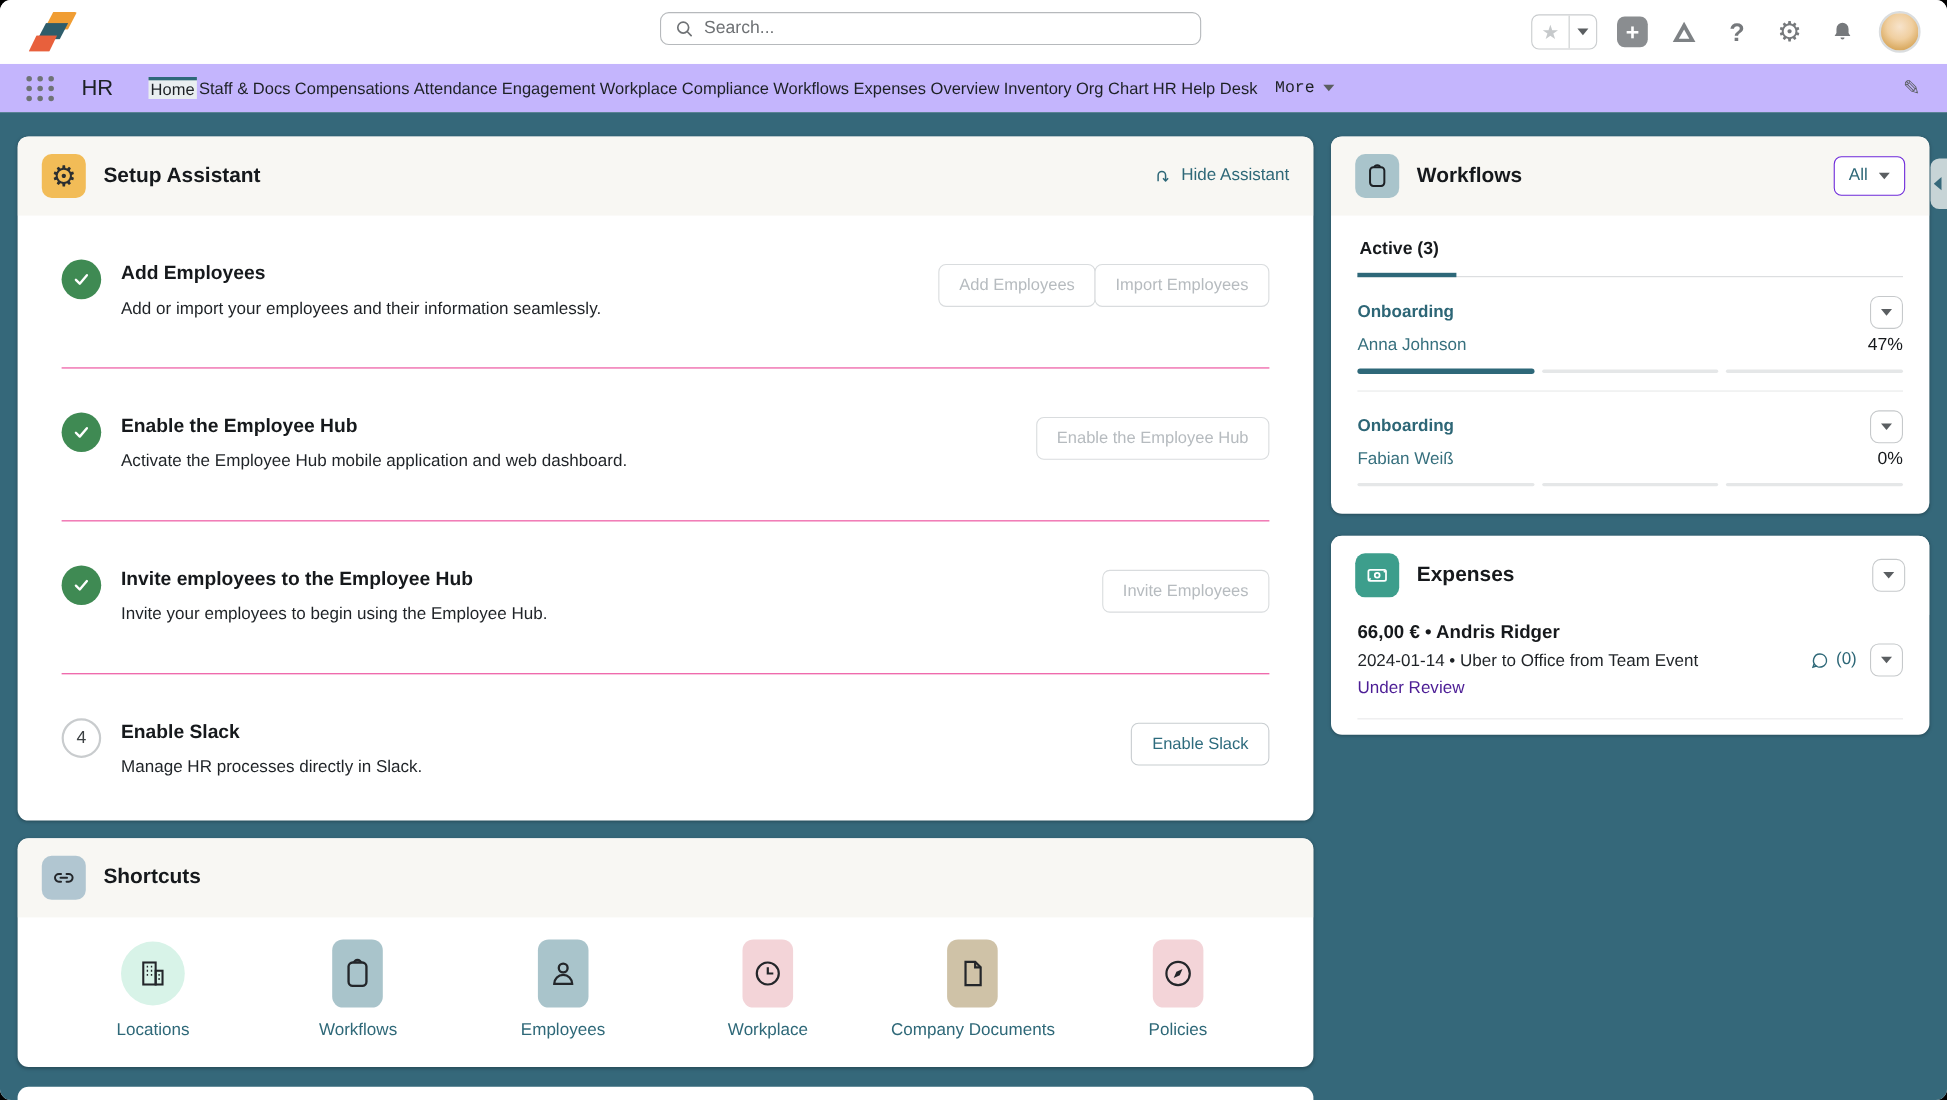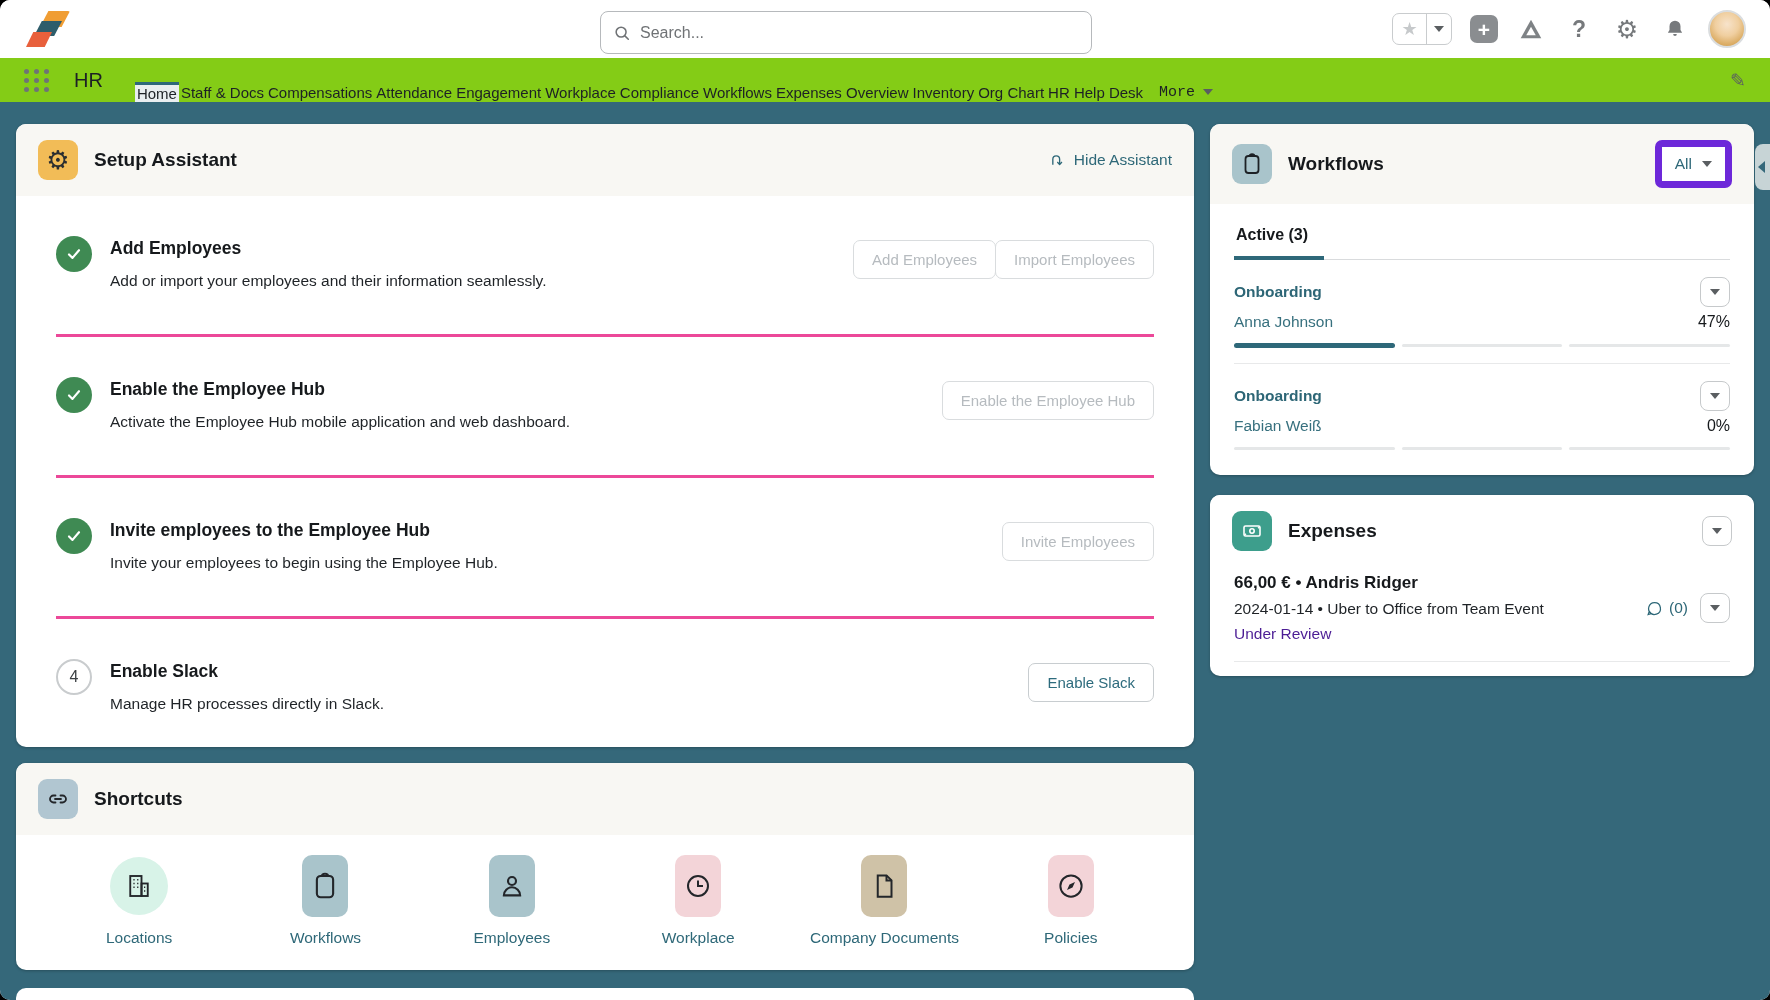--- a/index.html
+++ b/index.html
@@ -6,41 +6,41 @@
   html,body { width:1770px; height:1000px; background:#000; font-family:"Liberation Sans", sans-serif; }
   .window { width:1770px; height:1000px; border-radius:10px; overflow:hidden; background:#fff; display:flex; flex-direction:column; }
 
   
   .topbar { height:58px; background:#fff; display:flex; align-items:center; padding:0 24px; position:relative; flex:none; }
   .logo { width:52px; height:40px; position:relative; flex:none; }
   .logo span { position:absolute; }
   .logo .l-orange { width:30px; height:16px; background:#f09d33; left:16px; top:2px; clip-path:polygon(0 100%, 28% 0, 100% 0, 72% 100%); border-radius:2px; }
   .logo .l-teal   { width:28px; height:15px; background:#2e5d6b; left:10px; top:12px; clip-path:polygon(0 100%, 28% 0, 100% 0, 72% 100%); }
   .logo .l-red    { width:26px; height:15px; background:#e8603c; left:2px; top:23px; clip-path:polygon(0 100%, 28% 0, 100% 0, 72% 100%); }
-  .search-wrap { position:absolute; left:600px; top:11px; width:492px; height:43px; }
+  .search-wrap { position:absolute; left:600px; top:11px; width:492px; height:30px; }
   .search-box { width:100%; height:100%; border:1px solid #b6b9bc; border-radius:8px; display:flex; align-items:center; padding:0 12px; gap:9px; background:#fff; }
   .search-box svg { width:18px; height:18px; color:#6f7275; flex:none; }
   .search-box input { border:none; outline:none; flex:1; font-size:16px; color:#1d2125; font-family:"Liberation Sans", sans-serif; }
   .search-box input::placeholder { color:#6f7275; }
   .top-actions { margin-left:auto; display:flex; align-items:center; gap:18px; }
   .fav-combo { display:flex; align-items:stretch; border:1px solid #c9ccce; border-radius:7px; overflow:hidden; height:32px; }
   .fav-combo .fav-star { width:34px; display:flex; align-items:center; justify-content:center; color:#c6c9cb; font-size:18px; border-right:1px solid #c9ccce; }
   .fav-combo .fav-caret { width:24px; display:flex; align-items:center; justify-content:center; }
   .caret-tri { width:0; height:0; border-left:5px solid transparent; border-right:5px solid transparent; border-top:6px solid #5a5e61; }
   .icon-btn { width:30px; height:30px; display:flex; align-items:center; justify-content:center; color:#76797c; font-size:22px; }
   .plus-btn { width:28px; height:28px; border-radius:7px; background:#8a8d90; color:#fff; font-size:21px; line-height:1; display:flex; align-items:center; justify-content:center; font-weight:bold; }
   .tri-icon svg { width:26px; height:26px; }
   .qmark { font-size:23px; font-weight:bold; color:#76797c; }
   .gear { font-size:25px; color:#76797c; }
   .bell svg { width:22px; height:22px; }
   .avatar { width:38px; height:38px; border-radius:50%; border:2px solid #dadddf;
     background:radial-gradient(circle at 50% 36%, #f7e3cb 0%, #f0cfa0 42%, #dcae67 72%, #c79448 100%); }
 
   
-  .navbar { height:44px; background:#84cc16; display:flex; align-items:flex-end; padding:0 24px; flex:none; }
+  .navbar { height:44px; background:#c4b5fd; display:flex; align-items:center; padding:0 24px; flex:none; }
   .grid-dots { width:26px; align-self:center; display:grid; grid-template-columns:repeat(3,1fr); gap:4px; margin-right:24px; flex:none; }
   .grid-dots i { width:5px; height:5px; border-radius:50%; background:#6f7376; }
   .ws-label { align-self:center; font-size:20px; color:#1d2125; margin-right:32px; }
   .nav-items { display:flex; align-items:stretch; }
   .nav-item { display:flex; align-items:center; padding:0 2px; font-size:15px; color:#1d2125; cursor:pointer; white-space:nowrap; }
   .nav-item.active { background:#e9eef0; border-top:3px solid #2e6879; padding-top:0; }
   .nav-more { display:flex; align-items:center; gap:8px; padding:0 14px; font-size:15px; color:#1d2125;font-family:Liberation Mono, monospace; }
   .nav-edit { margin-left:auto; align-self:center; color:#5a5e61; font-size:19px; }
 
   
@@ -50,21 +50,21 @@
   .card { background:#fff; border-radius:10px; overflow:hidden; box-shadow:0 1px 3px rgba(0,0,0,.25); }
   .card-header { background:#f8f7f3; display:flex; align-items:center; gap:16px; padding:16px 22px; }
   .tile { width:40px; height:40px; border-radius:9px; display:flex; align-items:center; justify-content:center; flex:none; }
   .card-title { font-size:19px; font-weight:bold; color:#16191c; }
 
   
   .hide-assist { margin-left:auto; display:flex; align-items:center; gap:8px; color:#2e6878; font-size:15.5px; cursor:pointer; }
   .hide-assist svg { width:17px; height:17px; }
   .steps { padding:0 40px; }
   .step { display:flex; align-items:flex-start; padding:42px 0 44px 0; }
-  .step + .step { border-top:3px solid #ec4899; }
+  .step + .step { border-top:1px solid #ec4899; }
   .step-icon { width:36px; height:36px; border-radius:50%; flex:none; display:flex; align-items:center; justify-content:center; margin-right:18px; margin-top:-2px; }
   .step-icon.done { background:#3f8a53; }
   .step-icon.done svg { width:20px; height:20px; }
   .step-icon.pending { background:#fff; border:2px solid #c9ccce; color:#3c4043; font-size:16px; }
   .step-body { flex:1; min-width:0; }
   .step-title { font-size:17.5px; font-weight:bold; color:#16191c; }
   .step-desc { font-size:15.5px; color:#1f2327; margin-top:13px; }
   .step-actions { display:flex; margin-left:20px; margin-top:2px; }
   .btn { font-family:"Liberation Sans", sans-serif; font-size:15px; background:#fff; border:1px solid #c8cdd0; border-radius:7px; padding:10px 18px; cursor:pointer; white-space:nowrap; }
   .btn + .btn { margin-left:-1px; }
@@ -74,21 +74,21 @@
   
   .shortcut-row { display:grid; grid-template-columns:repeat(6,1fr); padding:20px 30px 26px 30px; }
   .shortcut { display:flex; flex-direction:column; align-items:center; gap:12px; cursor:pointer; }
   .sc-tile { width:46px; height:62px; border-radius:10px; display:flex; align-items:center; justify-content:center; }
   .sc-tile.round { width:58px; height:58px; border-radius:50%; margin:2px 0; }
   .sc-tile svg { width:30px; height:30px; }
   .sc-label { font-size:15.5px; color:#2e6878; white-space:nowrap; }
   .peek-card { height:12px; background:#fff; border-radius:10px 10px 0 0; margin-top:2px; }
 
   
-  .wf-filter { margin-left:auto; display:flex; align-items:center; gap:10px; background:#fff; border:7px solid #6d28d9; border-radius:7px; padding:8px 13px; cursor:pointer; }
+  .wf-filter { margin-left:auto; display:flex; align-items:center; gap:10px; background:#fff; border:1px solid #6d28d9; border-radius:7px; padding:8px 13px; cursor:pointer; }
   .wf-filter .val { color:#2e6878; font-size:15.5px; }
   .wf-body { padding:6px 24px 10px 24px; }
   .wf-tabs { border-bottom:1px solid #d9dbdd; padding-top:16px; }
   .wf-tab { display:inline-block; font-size:16px; font-weight:bold; color:#16191c; padding:0 16px 12px 2px; border-bottom:4px solid #2e6879; margin-bottom:-1px; }
   .wf-entry { padding:17px 0 15px 0; }
   .wf-entry + .wf-entry { border-top:1px solid #e8e9ea; }
   .wf-top { display:flex; align-items:center; justify-content:space-between; }
   .wf-name { font-size:15.5px; font-weight:bold; color:#2d6676; }
   .wf-mid { display:flex; align-items:center; justify-content:space-between; margin-top:6px; }
   .wf-person { font-size:15.5px; color:#37707e; cursor:pointer; }

